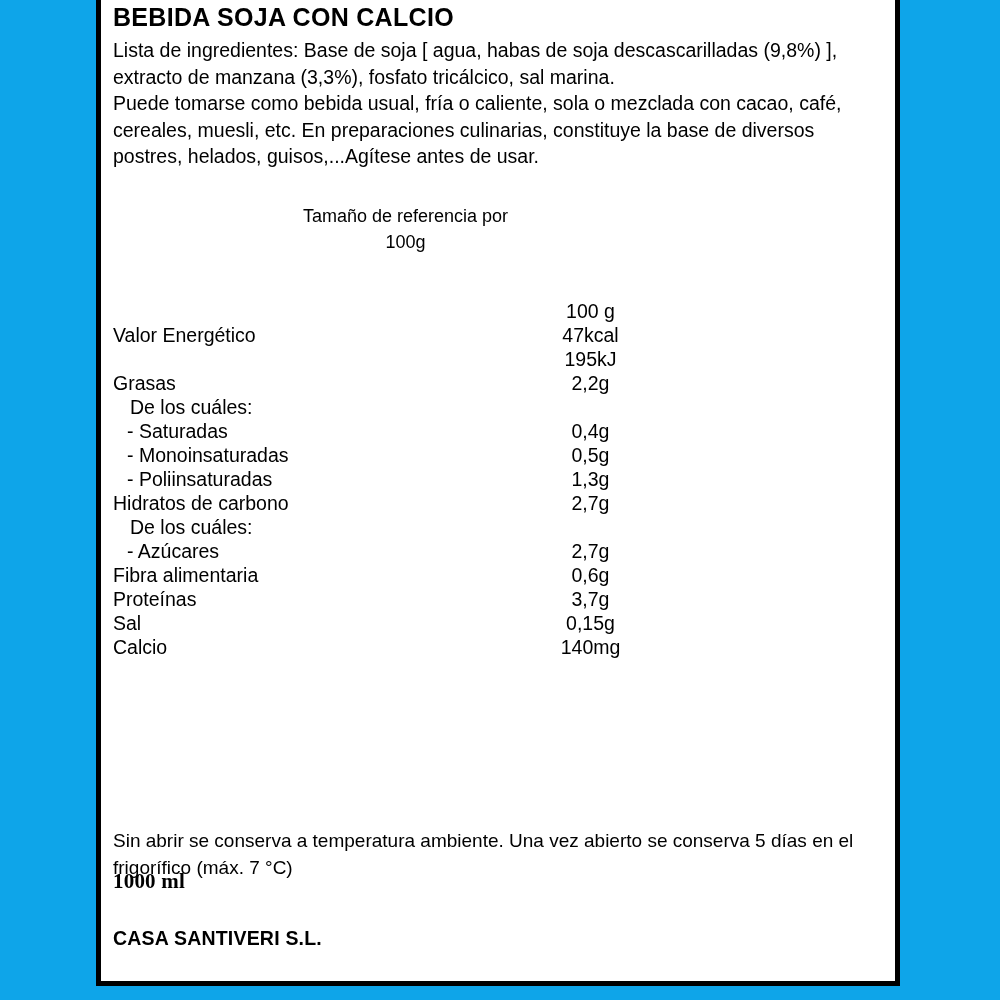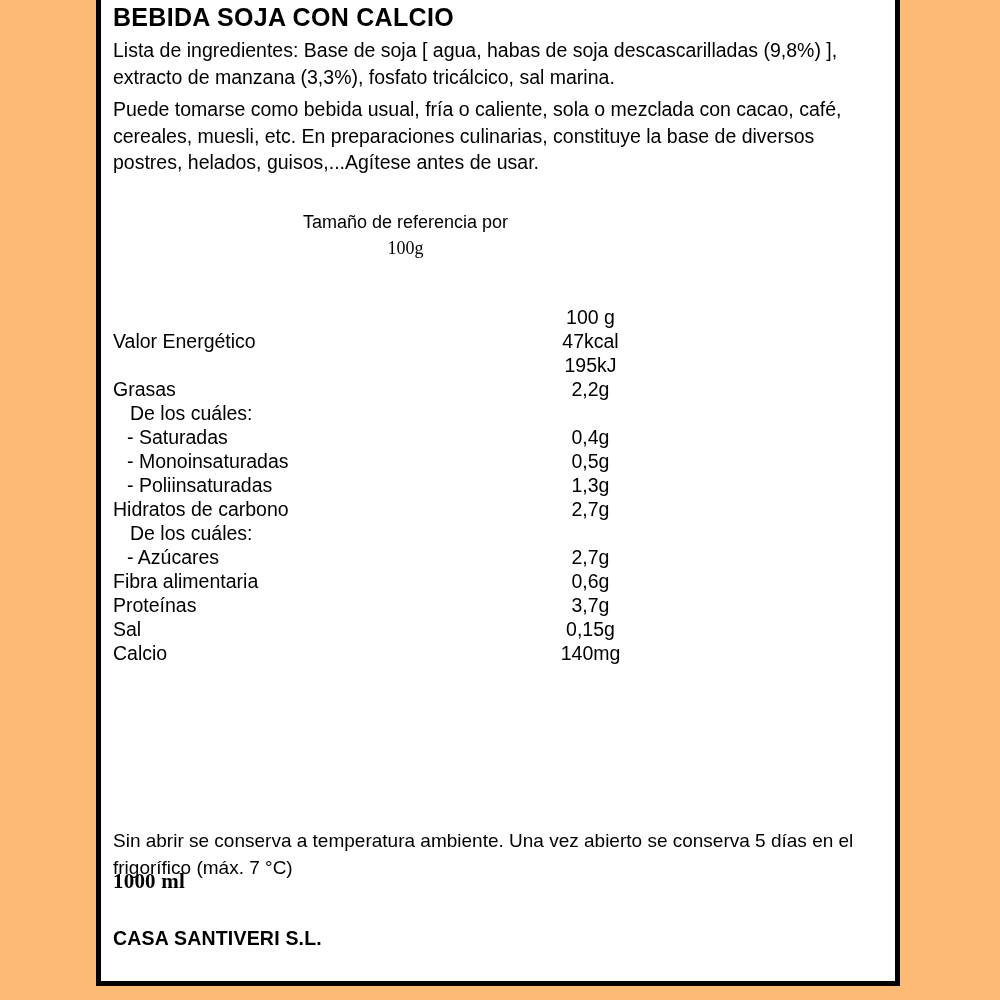--- a/index.html
+++ b/index.html
@@ -11,21 +11,21 @@
     width: 1000px;
     height: 1000px;
     font-family: "Liberation Sans", sans-serif;
     color: #000000;
     overflow: hidden;
   }
   #label-root {
     position: relative;
     width: 1000px;
     height: 1000px;
-    background: #fdba74;
+    background: #0ea5e9;
   }
   
   #label-frame {
     position: absolute;
     left: 96px;
     top: -12px;
     width: 804px;
     height: 998px;
     border: 5px solid #000000;
     box-sizing: border-box;
@@ -52,35 +52,33 @@
   .para {
     font-size: 19.5px;
     line-height: 26.5px;
     margin: 0;
     width: 762px;
   }
   .para.ingredients {
     margin-top: 5px;
   }
   .para.usage {
-    margin-top: 6px;
   }
   .para b { font-weight: normal; }
 
   
   .reference-block {
     margin-top: 33px;
     text-align: center;
     font-size: 18px;
     line-height: 26px;
     width: 585px;
   }
   .reference-block .ref-line2 {
     display: block;
-    font-family: Liberation Serif, serif;
   }
 
   
   .nutrition-table {
     margin-top: 44px;
     width: 585px;
     border-collapse: collapse;
   }
   .nutrition-table td {
     font-size: 19.5px;

